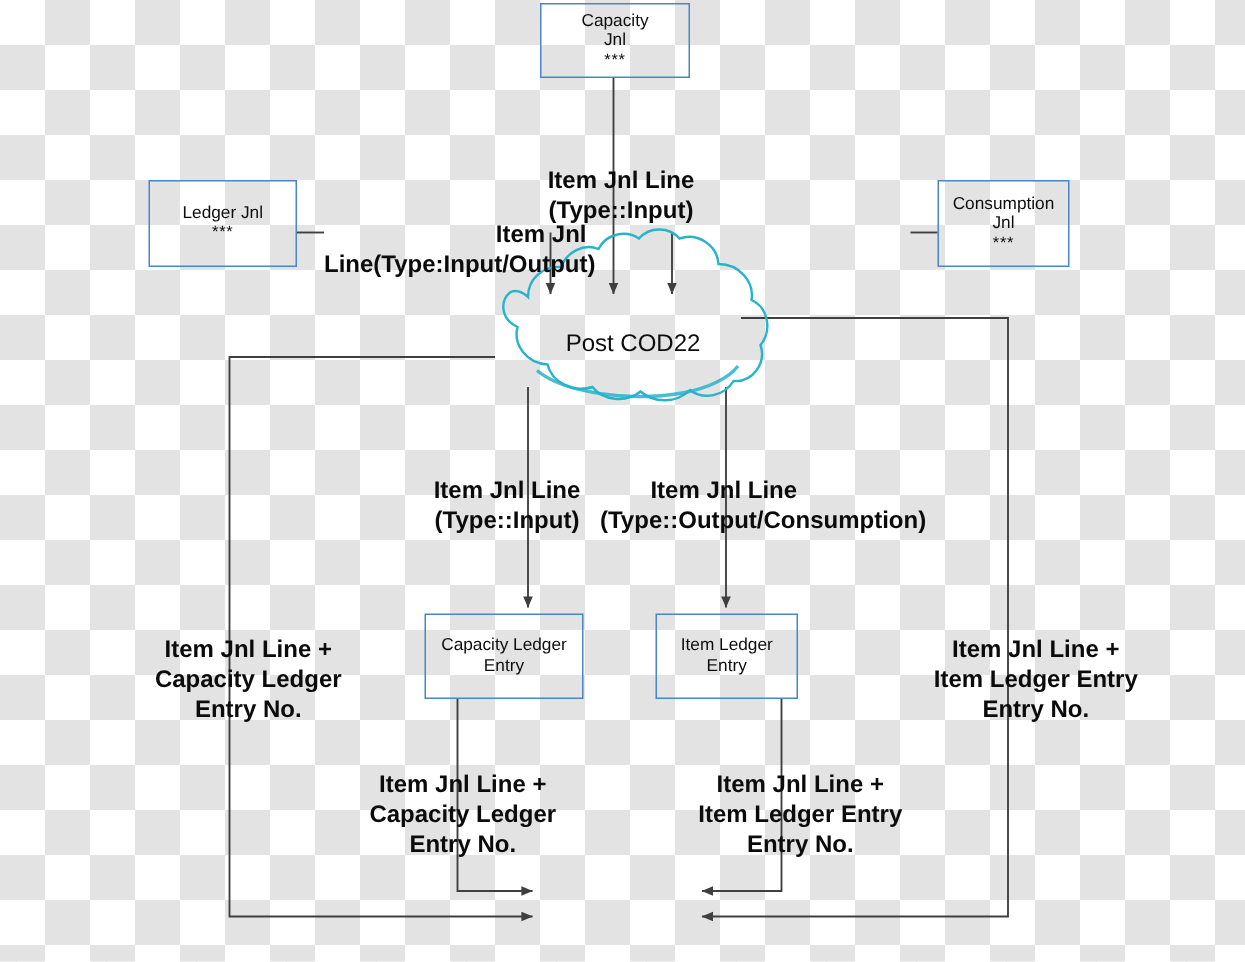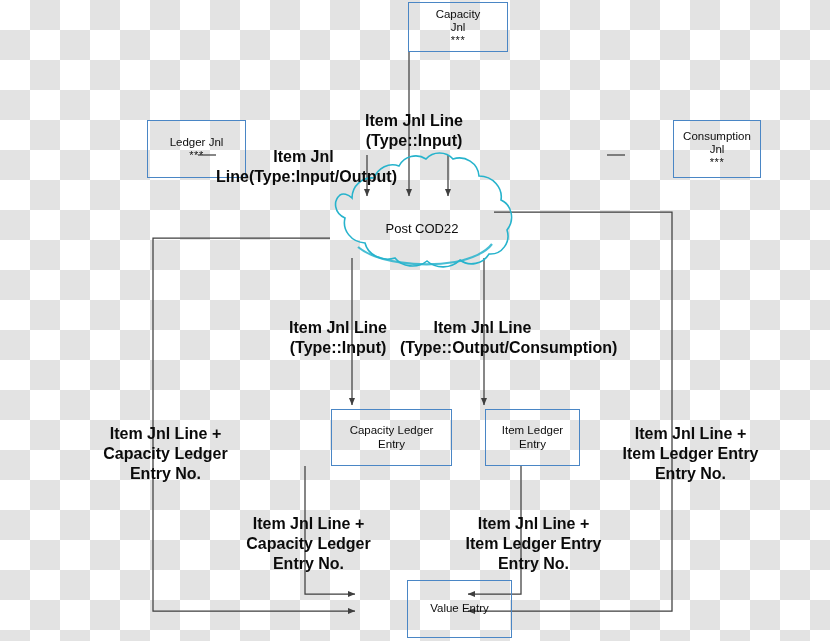--- a/index.html
+++ b/index.html
@@ -37,21 +37,20 @@
     border: 1.6px solid #4a86c5;
     background: transparent;
     display: flex;
     align-items: center;
     justify-content: center;
     text-align: center;
     color: #0d0d0d;
     font-size: 11.5px;
     line-height: 1.18;
     font-weight: 400;
-    margin-left: 48px;
   }
   .node-box .inner {
     padding: 0 4px;
     width: 100%;
   }
   .stars {
     display: block;
     font-size: 11px;
     letter-spacing: 0.5px;
     line-height: 1.05;
@@ -61,21 +60,21 @@
     color: #0b0b0b;
     font-size: 16px;
     font-weight: bold;
     line-height: 1.25;
     text-align: center;
     white-space: pre-line;
   }
   .cloud-label {
     position: absolute;
     color: #0d0d0d;
-    font-size: 13px;
+    font-size: 16px;
     font-weight: 400;
     text-align: center;
   }
 </style>
 </head>
 <body>
 
 <div id="canvas">
 
   <svg id="vectors" viewBox="0 0 830 641">
@@ -144,46 +143,41 @@
   </div>
 
   <div class="node-box" style="left:625px; top:120px; width:88px; height:58px;">
     <div class="inner">
       <span>Consumption</span><br>
       <span>Jnl</span>
       <span class="stars">***</span>
     </div>
   </div>
 
-  <div class="node-box" style="left:283px; top:409px; width:121px; height:57px;">
+  <div class="node-box" style="left:283px; top:409px; width:106px; height:57px;">
     <div class="inner">
       <span>Capacity Ledger</span><br>
       <span>Entry</span>
     </div>
   </div>
 
   <div class="node-box" style="left:437px; top:409px; width:95px; height:57px;">
     <div class="inner">
       <span>Item Ledger</span><br>
       <span>Entry</span>
     </div>
   </div>
 
-  <div class="node-box" style="left:359px; top:580px; width:105px; height:58px;">
-    <div class="inner">
-      <span>Value Entry</span>
-    </div>
-  </div>
 
   <div class="cloud-label" style="left:374px; top:221px; width:96px;">Post COD22</div>
 
   <div class="edge-label" style="left:364px; top:111px; width:100px;">Item Jnl Line
 (Type::Input)</div>
 
-  <div class="edge-label" style="left:216px; top:147px; width:175px; text-align:center;">Item Jnl Line(Type:Input/Output)</div>
+  <div class="edge-label" style="left:216px; top:147px; width:175px; text-align:right;">Item Jnl Line(Type:Input/Output)</div>
 
 
   <div class="edge-label" style="left:288px; top:318px; width:100px;">Item Jnl Line
 (Type::Input)</div>
 
   <div class="edge-label" style="left:400px; top:318px; width:165px;">Item Jnl Line
 (Type::Output/Consumption)</div>
 
   <div class="edge-label" style="left:84px; top:424px; width:163px;">Item Jnl Line +
 Capacity Ledger Entry No.</div>

